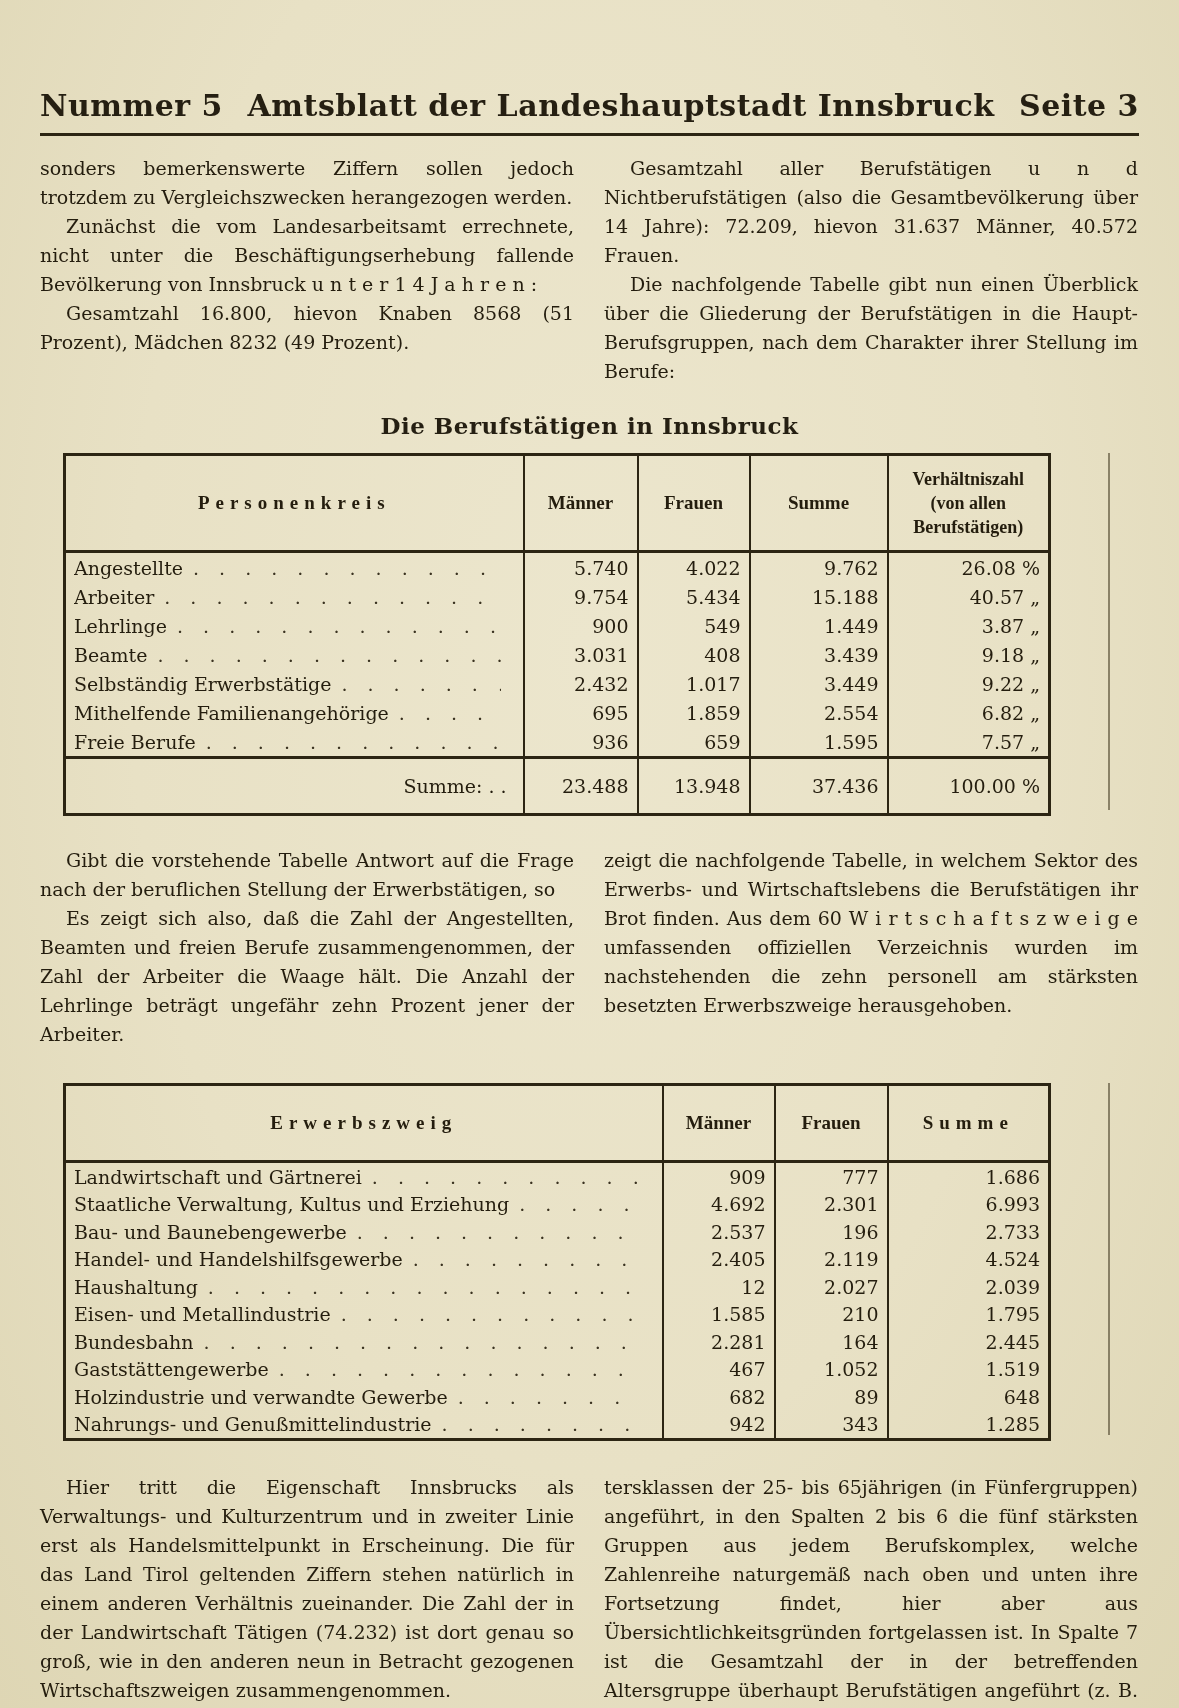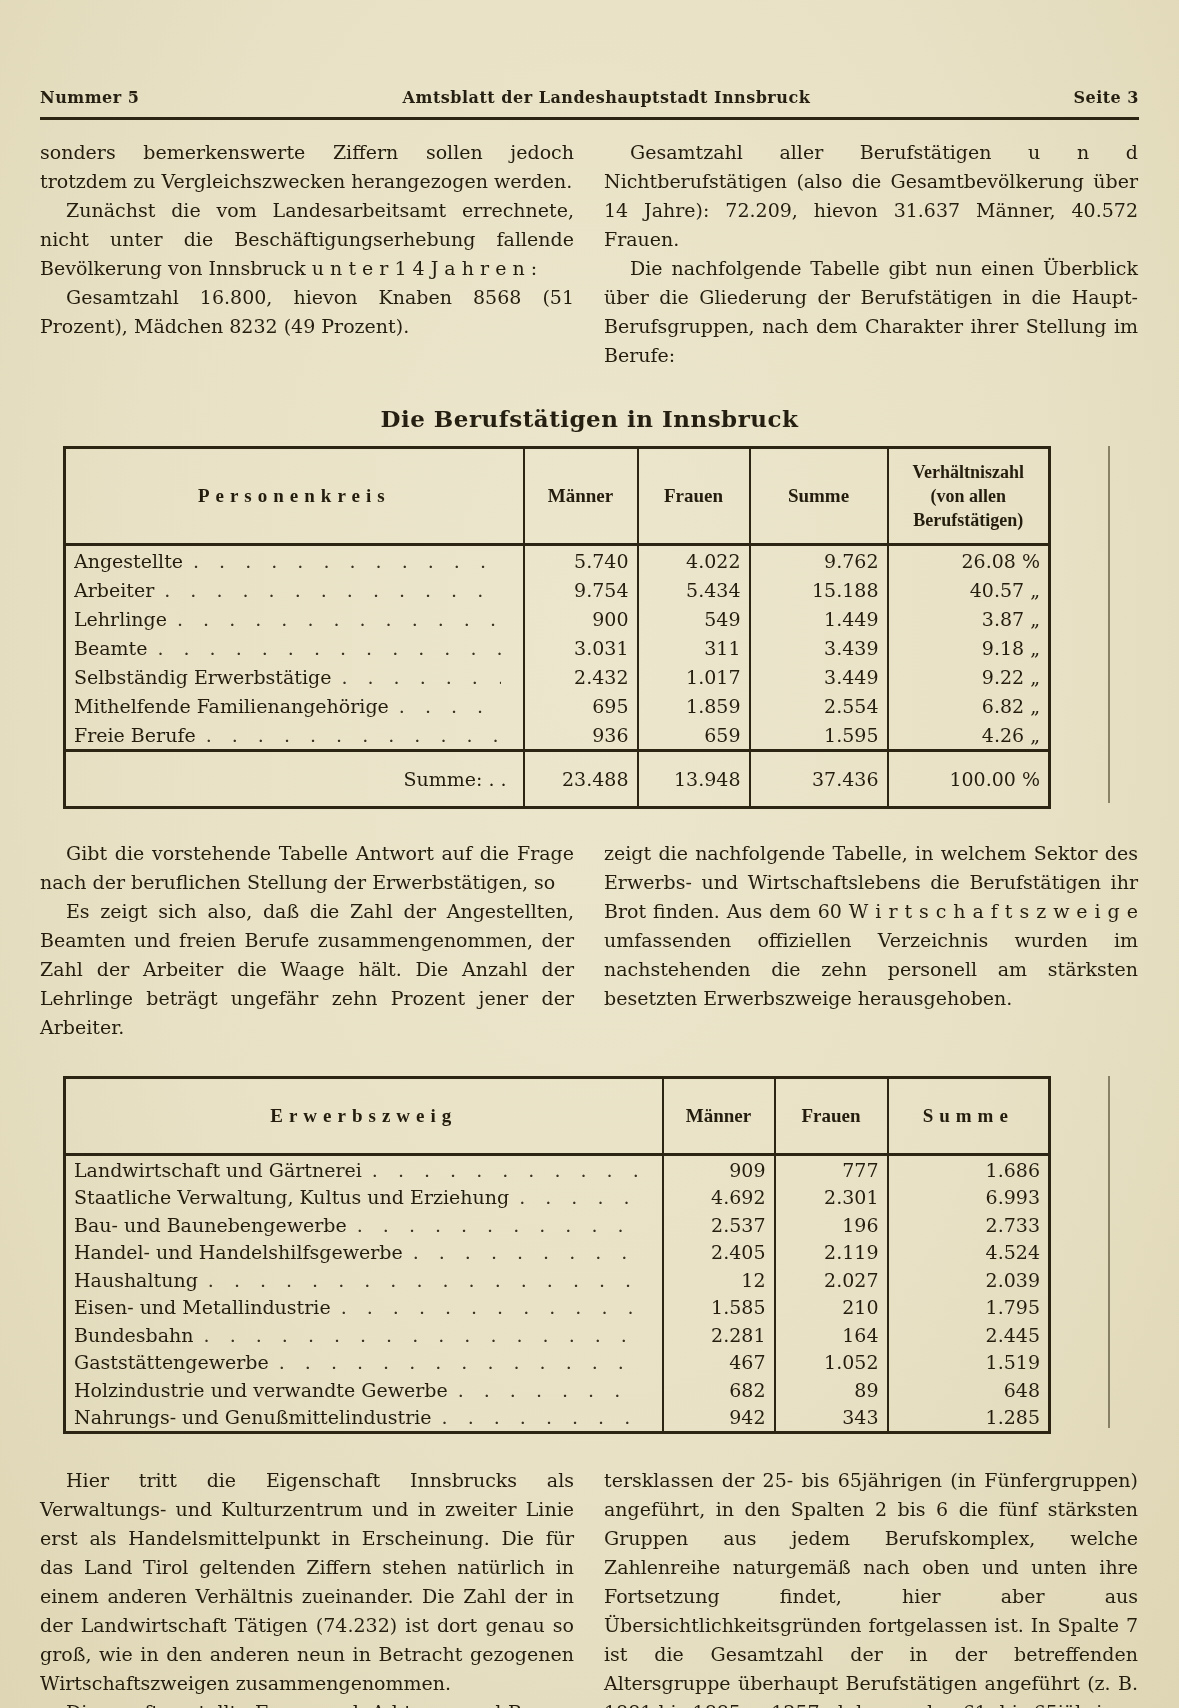--- a/index.html
+++ b/index.html
@@ -11,36 +11,36 @@
     color:#251f12;
     font-family:"DejaVu Serif", serif;
     overflow:hidden;
     box-sizing:border-box;
     padding:0 40px;
   }
   
   .runhead{
     display:flex;align-items:baseline;justify-content:space-between;
     padding-top:88px;
-    font-size:16px;font-weight:bold;letter-spacing:.5px;
+    font-size:30px;font-weight:bold;letter-spacing:.5px;
   }
   .runhead .c{flex:1;text-align:center;}
   .headrule{border:0;border-top:3px solid #2c2513;margin:10px 0 0 0;}
   
   .twocol{display:flex;gap:30px;margin-top:18px;}
   .col{width:534px;}
   .p{
     font-size:19px;line-height:29px;text-align:justify;margin:0;
     color:#241d0e;
   }
   .p.indent{text-indent:26px;}
   
   .t-title{
     text-align:center;font-size:23px;font-weight:bold;
-    margin:35px 0 14px 0;letter-spacing:.5px;
+    margin:26px 0 14px 0;letter-spacing:.5px;
   }
   .table-wrap{position:relative;margin-left:23px;width:985px;}
   .fold-line{
     position:absolute;top:0;bottom:6px;right:-62px;
     border-right:2px solid rgba(62,52,30,.55);
   }
   table.data{
     width:985px;border-collapse:collapse;table-layout:fixed;
     border:3px solid #2c2513;
     font-size:19px;color:#241d0e;
@@ -174,21 +174,21 @@
           <td class="pct">3.87 „</td>
         </tr>
         <tr>
           <td>
               <div class="lbl">
                 <span class="txt">Beamte</span>
                 <span class="leader"></span>
               </div>
             </td>
           <td class="num">3.031</td>
-          <td class="num">311</td>
+          <td class="num">408</td>
           <td class="num">3.439</td>
           <td class="pct">9.18 „</td>
         </tr>
         <tr>
           <td>
               <div class="lbl">
                 <span class="txt">Selbständig Erwerbstätige</span>
                 <span class="leader"></span>
               </div>
             </td>
@@ -212,21 +212,21 @@
         <tr>
           <td>
               <div class="lbl">
                 <span class="txt">Freie Berufe</span>
                 <span class="leader"></span>
               </div>
             </td>
           <td class="num">936</td>
           <td class="num">659</td>
           <td class="num">1.595</td>
-          <td class="pct">4.26 „</td>
+          <td class="pct">7.57 „</td>
         </tr>
       </tbody>
       <tfoot>
         <tr>
           <td class="tot-label">Summe: . .</td>
           <td class="num">23.488</td>
           <td class="num">13.948</td>
           <td class="num">37.436</td>
           <td class="pct">100.00 %</td>
         </tr>

